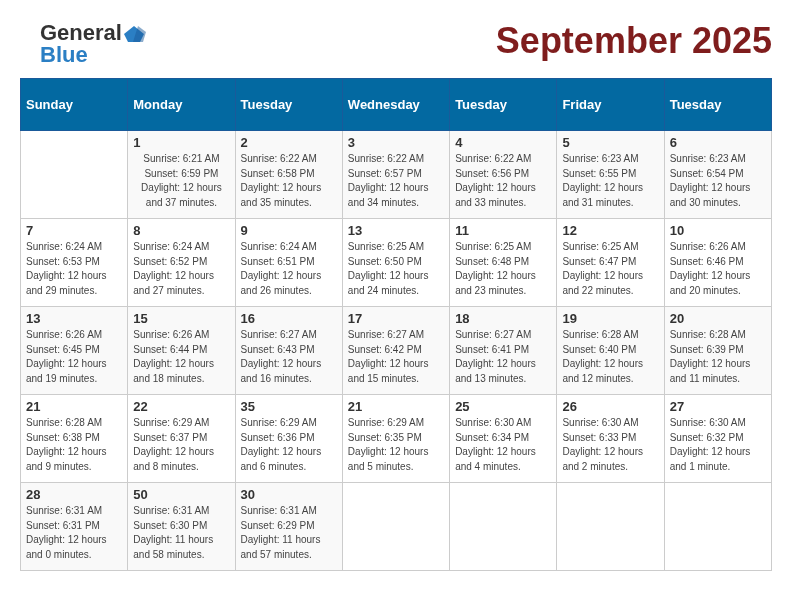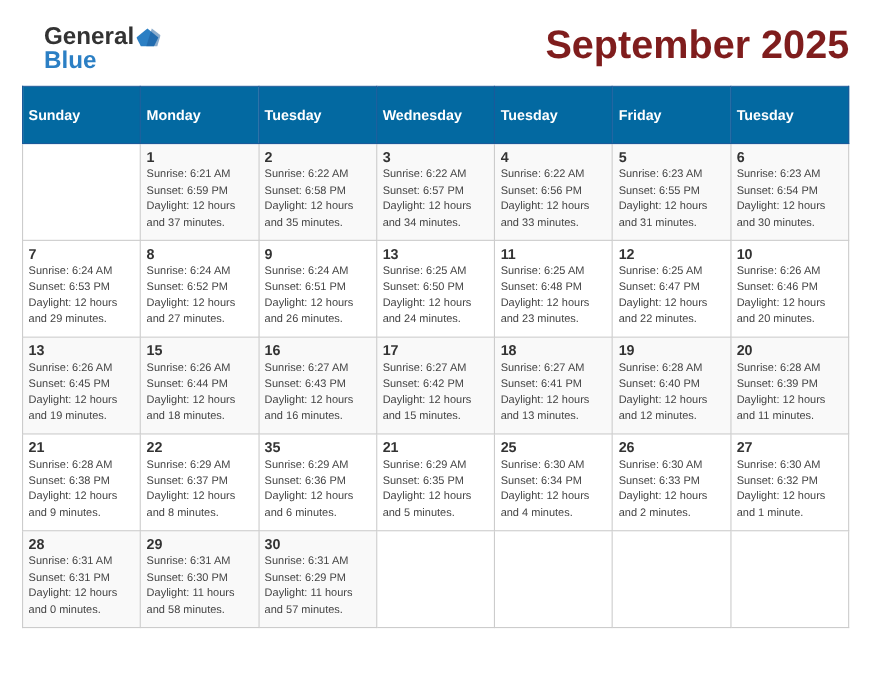--- a/index.html
+++ b/index.html
@@ -107,21 +107,21 @@
         <th>Tuesday</th>
         <th>Friday</th>
         <th>Tuesday</th>
       </tr>
   </thead>
   <tbody id="calendar-body">
       <tr>
         <td class="empty-cell"></td>
         <td>
           <span class="day-num">1</span>
-          <div class="cell-content" style="white-space: pre-line;">Sunrise: 6:21 AM
+          <div class="cell-content" style="white-space: pre-line; text-align: center;">Sunrise: 6:21 AM
 Sunset: 6:59 PM
 Daylight: 12 hours
 and 37 minutes.</div>
         </td>
         <td>
           <span class="day-num">2</span>
           <div class="cell-content" style="white-space: pre-line;">Sunrise: 6:22 AM
 Sunset: 6:58 PM
 Daylight: 12 hours
 and 35 minutes.</div>
@@ -310,21 +310,21 @@
       </tr>
       <tr>
         <td>
           <span class="day-num">28</span>
           <div class="cell-content" style="white-space: pre-line;">Sunrise: 6:31 AM
 Sunset: 6:31 PM
 Daylight: 12 hours
 and 0 minutes.</div>
         </td>
         <td>
-          <span class="day-num">29</span>
+          <span class="day-num">50</span>
           <div class="cell-content" style="white-space: pre-line;">Sunrise: 6:31 AM
 Sunset: 6:30 PM
 Daylight: 11 hours
 and 58 minutes.</div>
         </td>
         <td>
           <span class="day-num">30</span>
           <div class="cell-content" style="white-space: pre-line;">Sunrise: 6:31 AM
 Sunset: 6:29 PM
 Daylight: 11 hours

